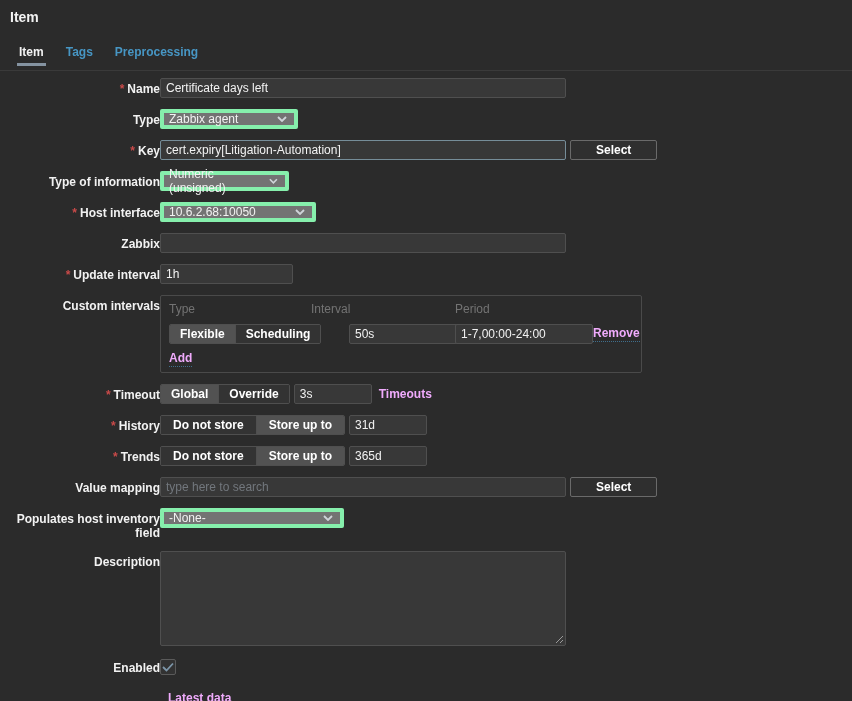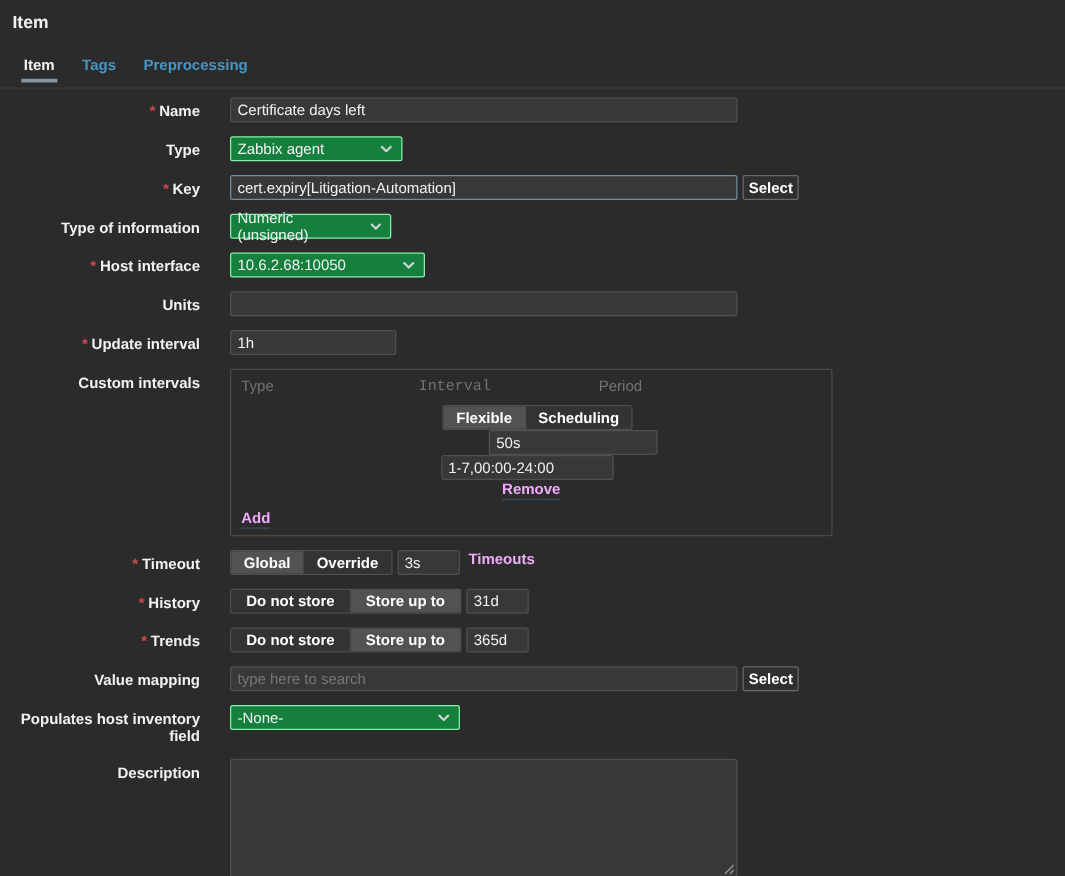--- a/index.html
+++ b/index.html
@@ -14,64 +14,64 @@
 
   .tabbar { display:flex; margin-top:13px; padding-left:8px; border-bottom:1px solid #3a3a3a; }
   .tab { position:relative; padding:7px 11px 11px; font-weight:bold; color:#4796c4; cursor:pointer; }
   .tab.active { color:#f2f2f2; }
   .tab.active::after { content:""; position:absolute; left:9px; right:9px; bottom:4px; height:3px; background:#8593a1; }
 
   .form { margin-top:7px; }
   .row { display:flex; align-items:flex-start; margin-bottom:11px; }
   .lbl { width:160px; flex:0 0 160px; text-align:right; font-weight:bold; padding-top:4px; color:#f2f2f2; }
   .req { color:#c94a49; margin-right:3px; font-weight:bold; }
-  .ctl { margin-left:24px; display:flex; }
+  .ctl { margin-left:0; display:flex; align-items:center; }
 
   .inp {
     height:20px; background:#383838; border:1px solid #4f4f4f; border-radius:2px;
     color:#f2f2f2; padding:0 5px; font:12px "Liberation Sans","DejaVu Sans",sans-serif;
     outline:none;
   }
   .inp::placeholder { color:#72777d; opacity:1; }
   .inp.focused { border-color:#768d99; }
   .w-lg { width:406px; }
   .w-type { width:138px; }
   .w-toi { width:129px; }
   .w-host { width:156px; }
   .w-upd { width:133px; }
-  .w-sm { width:50px; }
+  .w-sm { width:78px; }
   .w-pop { width:184px; }
 
   .select {
-    height:20px; background:#15803d; border:1px solid #86efac; border-radius:2px;
+    height:20px; background:#737373; border:4px solid #86efac; border-radius:2px;
     display:flex; align-items:center; justify-content:space-between; padding:0 7px 0 5px;
     color:#f2f2f2; cursor:pointer;
   }
   .chev { display:block; margin-left:8px; }
 
   .btn {
-    height:20px; padding:0 4px; background:#2f2f2f; border:1px solid #6a6a6a; border-radius:2px;
+    height:20px; padding:0 25px; background:#2f2f2f; border:1px solid #6a6a6a; border-radius:2px;
     color:#ffffff; font-weight:bold; font-size:12px; line-height:18px; cursor:pointer;
     margin-left:4px;
   }
 
   .seg-group { display:flex; height:20px; border:1px solid #4f4f4f; border-radius:2px; background:#333333; overflow:hidden; }
   .seg { padding:0 10px; line-height:18px; font-weight:bold; color:#ffffff; cursor:pointer; border-right:1px solid #4f4f4f; background:#333333; }
   .seg:last-child { border-right:none; }
   .seg.selected { background:#525252; }
 
   a.link { color:#f0abfc; font-weight:bold; text-decoration:none; cursor:pointer; }
   a.link.dotted { border-bottom:1px dotted #3f6e8c; padding-bottom:1px; }
 
   .fieldset { width:482px; border:1px solid #4a4a4a; border-radius:2px; padding:6px 8px 7px; }
   .ci-head { display:flex; color:#737373; margin-bottom:8px; }
   .ci-head .h1 { width:142px; }
-  .ci-head .h2 { width:144px;font-family:Liberation Mono, monospace; }
+  .ci-head .h2 { width:144px; }
   .ci-head .h3 { width:138px; }
-  .ci-row { display:flex; align-items:center;flex-direction:column; }
+  .ci-row { display:flex; align-items:center; }
   .ci-c1 { width:142px; }
   .ci-c2 { width:144px;padding-left:38px; }
   .ci-c3 { width:145px; }
   .ci-add { margin-top:7px; }
 
   .ta-wrap { position:relative; }
   textarea.ta {
     width:406px; height:95px; background:#383838; border:1px solid #4f4f4f; border-radius:2px;
     color:#f2f2f2; padding:4px 5px; font:12px "Liberation Sans","DejaVu Sans",sans-serif;
     resize:none; outline:none; display:block;
@@ -143,21 +143,21 @@
       <div class="select w-host">
         <span>10.6.2.68:10050</span>
         <svg class="chev" width="10" height="6" viewBox="0 0 10 6">
             <polyline points="1,1 5,5 9,1" fill="none" stroke="#cfd4d9" stroke-width="1.8"></polyline>
           </svg>
       </div>
     </div>
   </div>
 
   <div class="row">
-    <div class="lbl">Units</div>
+    <div class="lbl">Zabbix</div>
     <div class="ctl">
       <input class="inp w-lg" value="" style="">
     </div>
   </div>
 
   <div class="row">
     <div class="lbl"><span class="req">*</span><span>Update interval</span></div>
     <div class="ctl">
       <input class="inp w-upd" value="1h" style="">
     </div>

